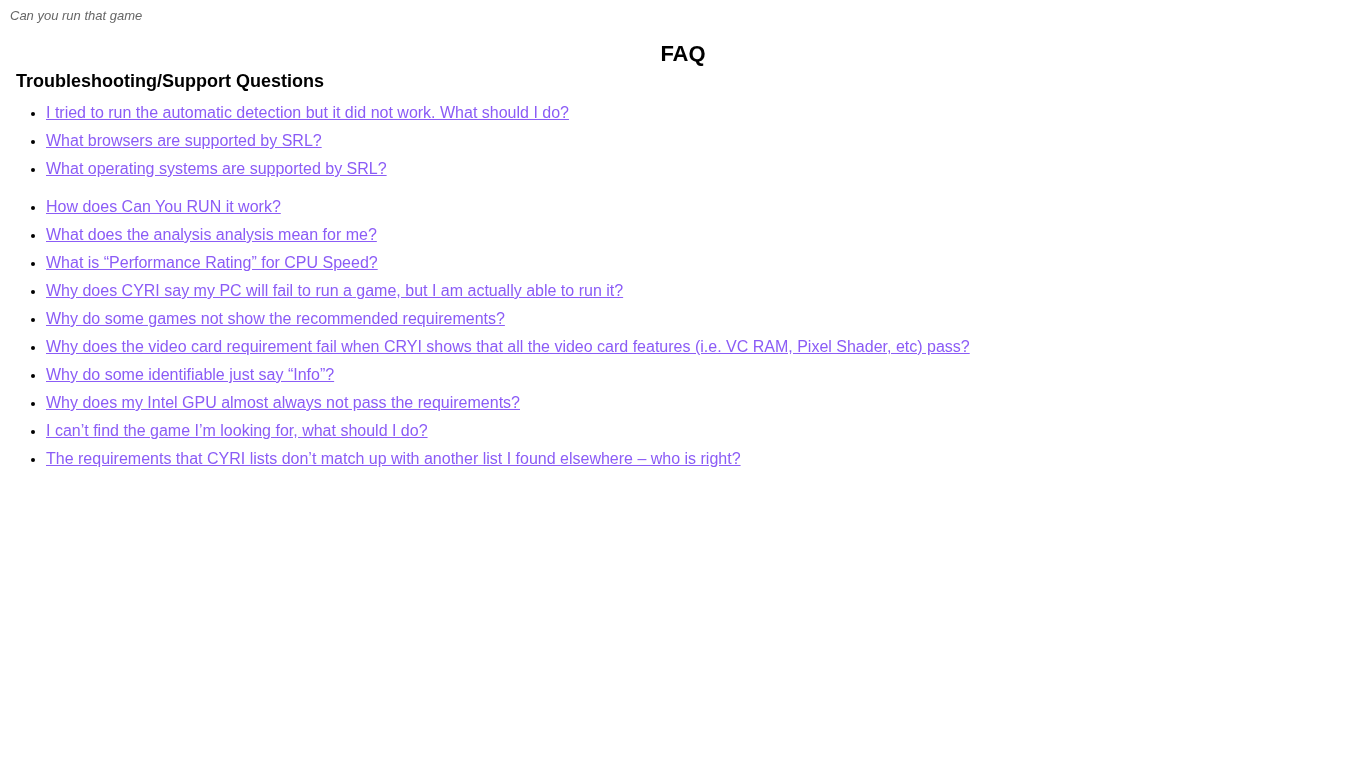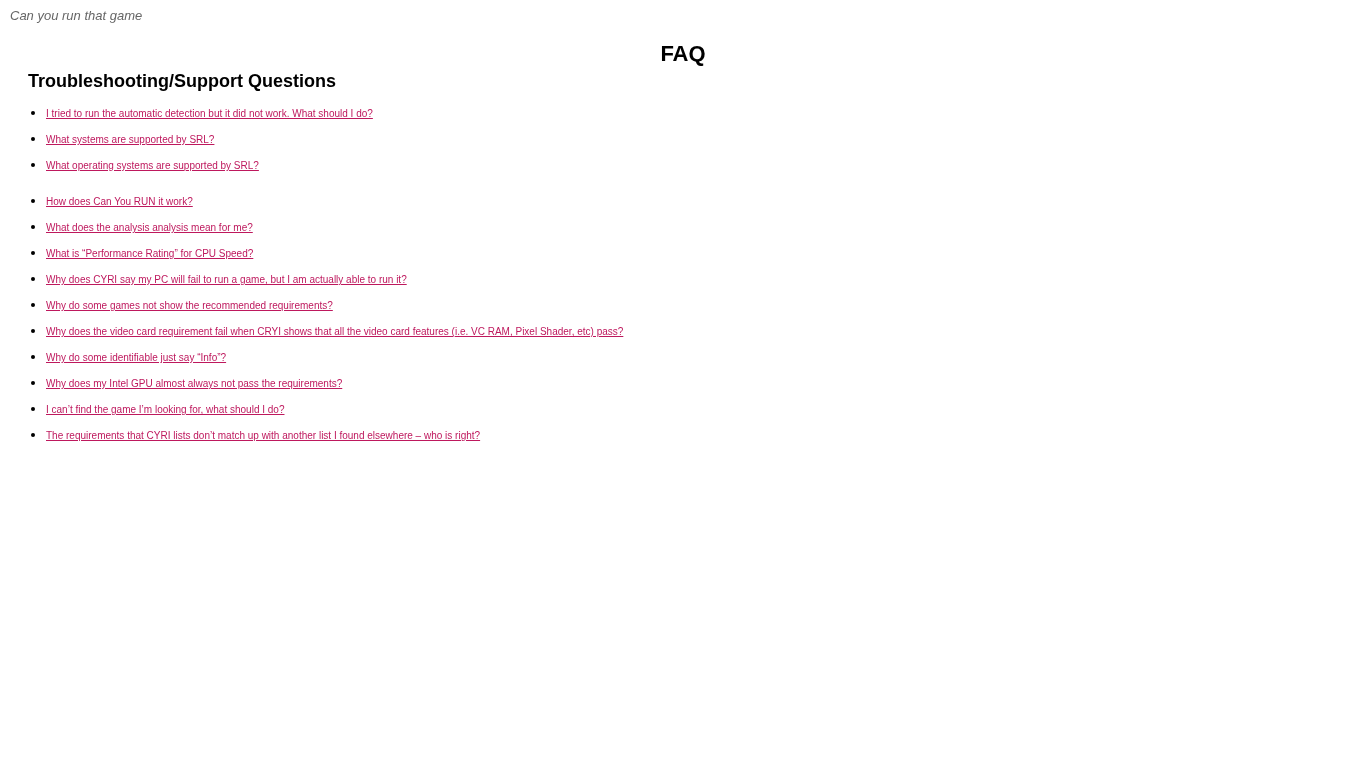--- a/index.html
+++ b/index.html
@@ -32,36 +32,35 @@
 
     .content {
       padding: 0 16px 20px 16px;
     }
 
     .section-heading {
       font-size: 18px;
       font-weight: bold;
       margin-bottom: 12px;
       margin-top: 4px;
-      margin-left: 12px;
     }
 
     ul {
       list-style: disc;
       padding-left: 30px;
       margin-bottom: 16px;
     }
 
     li {
       margin-bottom: 10px;
     }
 
     a {
-      color: #be185d;
-      font-size: 10px;
+      color: #8b5cf6;
+      font-size: 16px;
     }
 
     .section {
       margin-bottom: 20px;
     }
   </style>
 </head>
 <body>
 
 <div id="header-logo">
@@ -69,21 +68,21 @@
 </div>
 
 <div class="content">
   <div id="page-title">FAQ</div>
 
   <div id="sections-container">
       <div class="section">
         <div class="section-heading">Troubleshooting/Support Questions</div>
         <ul>
           <li><a href="#">I tried to run the automatic detection but it did not work.  What should I do?</a></li>
-          <li><a href="#">What systems are supported by SRL?</a></li>
+          <li><a href="#">What browsers are supported by SRL?</a></li>
           <li><a href="#">What operating systems are supported by SRL?</a></li>
         </ul>
       </div>
       <div class="section">
         <ul>
           <li><a href="#">How does Can You RUN it work?</a></li>
           <li><a href="#">What does the analysis analysis mean for me?</a></li>
           <li><a href="#">What is “Performance Rating” for CPU Speed?</a></li>
           <li><a href="#">Why does CYRI say my PC will fail to run a game, but I am actually able to run it?</a></li>
           <li><a href="#">Why do some games not show the recommended requirements?</a></li>

